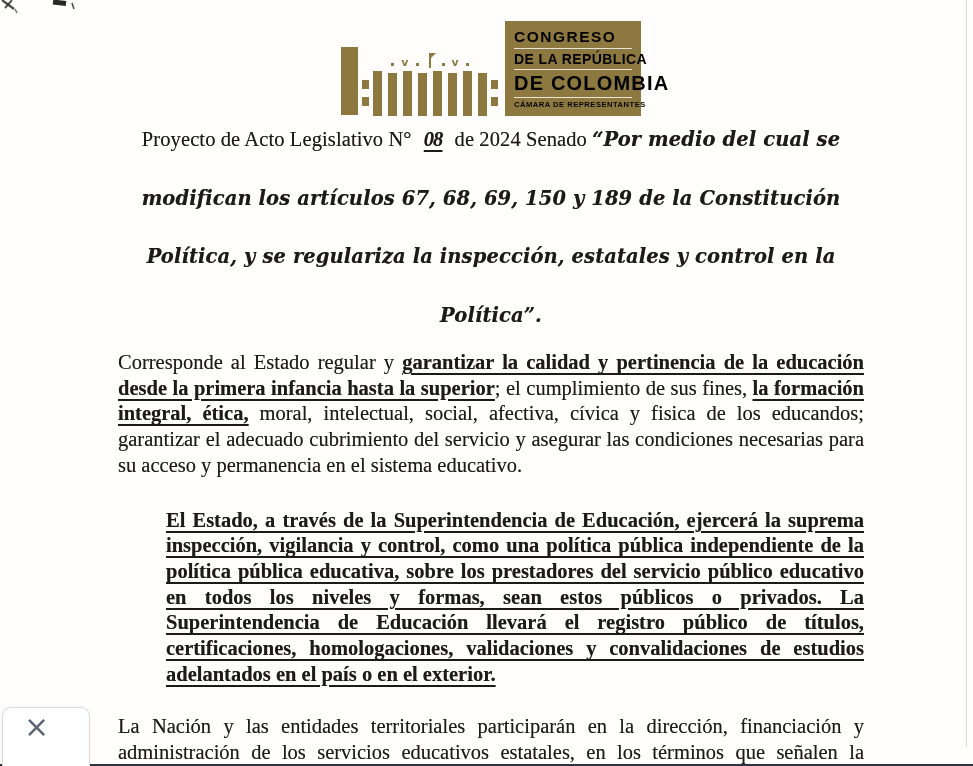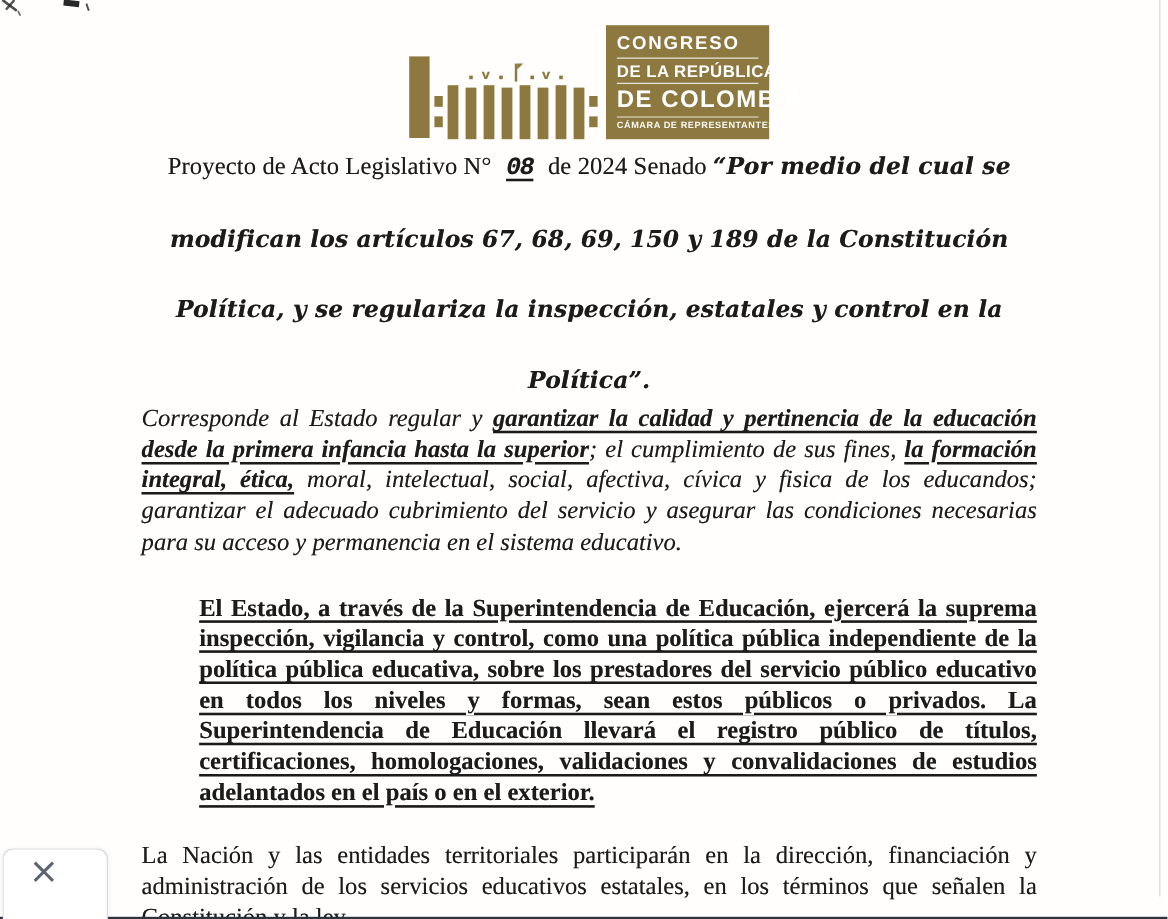--- a/index.html
+++ b/index.html
@@ -22,39 +22,39 @@
   .bldg-mid{display:flex;flex-direction:column;align-items:center;}
   .bldg-marks{display:flex;align-items:flex-end;gap:7px;height:17px;margin-bottom:3px;}
   .m-dot{width:3px;height:3px;background:var(--gold);margin-bottom:2px;}
   .m-bird{font:700 11px "DejaVu Sans",sans-serif;color:var(--gold);line-height:10px;}
   .m-flag{width:9px;height:15px;position:relative;}
   .m-flag::before{content:"";position:absolute;left:3px;top:0;width:2px;height:15px;background:var(--gold);}
   .m-flag::after{content:"";position:absolute;left:5px;top:0;border-top:5px solid var(--gold);border-right:5px solid transparent;}
   .bldg-cols{display:flex;align-items:flex-end;gap:6px;}
   .bldg-cols i{display:block;width:9px;height:45px;background:var(--gold);}
   .bldg-cols i:nth-child(2n){height:43px;}
-  .logo-box{background:var(--gold);color:#ffffff;width:136px;box-sizing:border-box;
+  .logo-box{background:var(--gold);color:#000000;width:136px;box-sizing:border-box;
             padding:7px 9px 5px 9px;font-family:"Liberation Sans",sans-serif;}
   .lb{border-bottom:1px solid rgba(255,255,255,.8);padding-bottom:2px;margin-bottom:2px;white-space:nowrap;}
   .lb1{font-size:15.5px;font-weight:700;letter-spacing:1.5px;}
   .lb2{font-size:14px;font-weight:700;letter-spacing:.4px;}
   .lb3{font-size:20px;font-weight:700;letter-spacing:1.2px;}
   .lb4{font-size:7.6px;font-weight:700;letter-spacing:.5px;border:none;margin:1px 0 0 0;opacity:.95;}
 
   
   .title{text-align:center;font-size:20.5px;line-height:26.5px;letter-spacing:.1px;
          text-shadow:0 0 .5px rgba(20,20,20,.55);}
   .t-bi{font-family:"DejaVu Serif",serif;font-weight:700;font-style:italic;font-size:19.5px;margin-top:32px;}
-  .t-hw{font-family:Liberation Mono, monospace;font-weight:700;font-style:italic;
+  .t-hw{font-family:Liberation Serif, serif;font-weight:700;font-style:italic;
         text-decoration:underline;text-underline-offset:4px;padding:0 7px;letter-spacing:-1px;}
 
   
   .body{font-size:20.5px;line-height:25.7px;text-align:justify;margin:0;
         text-shadow:0 0 .5px rgba(20,20,20,.5);}
-  .p1{margin-top:7px;font-style:italic;}
+  .p1{margin-top:21px;}
   .p2{margin-top:29px;margin-left:48px;}
   .p3{margin-top:36px;}
   .p4{margin-top:27px;}
   .bu{font-weight:700;text-decoration:underline;text-decoration-thickness:1.5px;text-underline-offset:3.5px;}
 
   
   .right-edge-line{position:absolute;right:6px;top:0;width:1px;height:747px;background:#d7d7d7;}
   .bottom-line{position:absolute;left:0;bottom:0;width:973px;height:2px;background:#2c3440;}
   .close-card{position:absolute;left:2px;top:707px;width:86px;height:70px;background:#ffffff;
               border:1px solid #d8d8df;border-bottom:none;border-radius:9px 9px 0 0;

